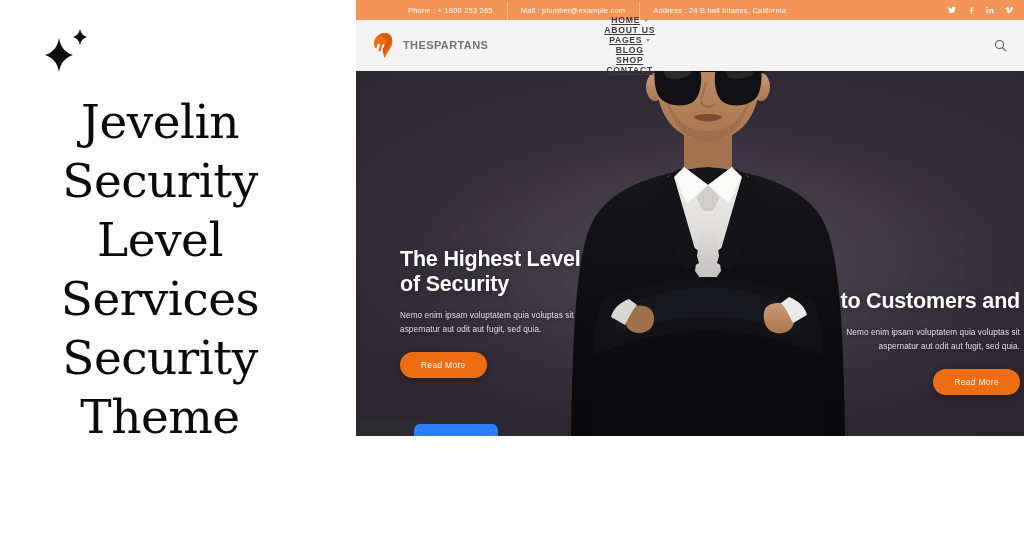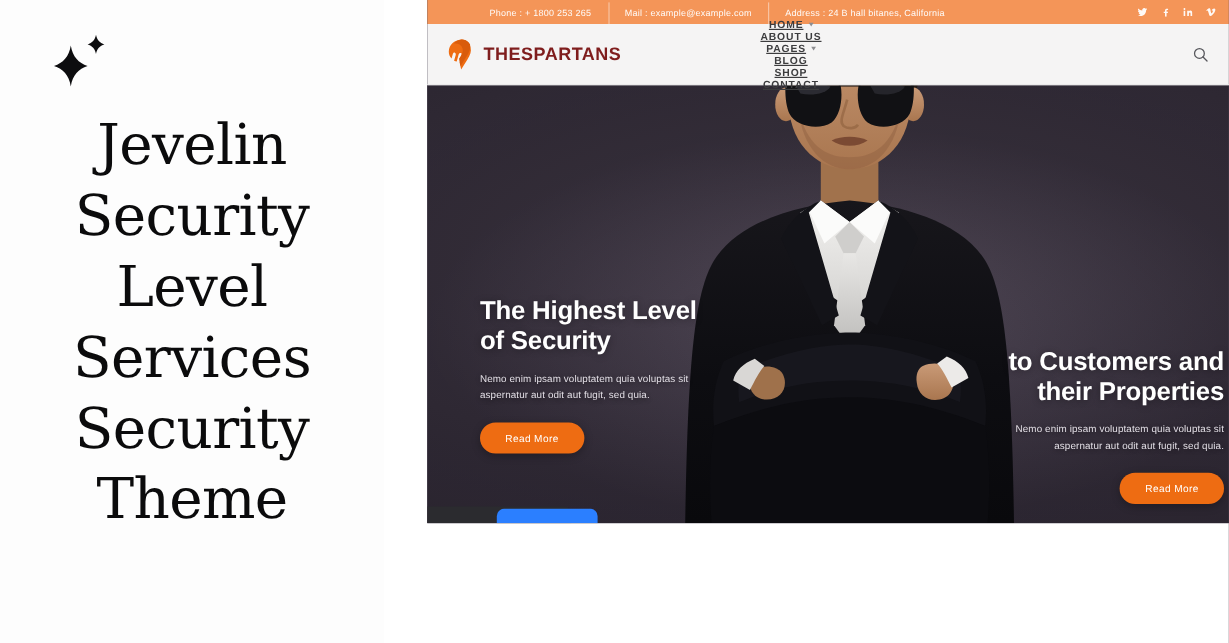--- a/index.html
+++ b/index.html
@@ -101,24 +101,24 @@
     border-bottom:1px solid #ebeaea;
   }
   .logo {
     display:flex;
     align-items:center;
     margin-left:16px;
     gap:7px;
   }
   .logo-mark { width:24px; height:27px; display:block; }
   .logo-text {
-    font-size:15px;
+    font-size:11px;
     font-weight:700;
     letter-spacing:.4px;
-    color:#7f1d1d;
+    color:#737373;
   }
   .nav {
     display:flex;
     align-items:center;
     gap:0;
     margin-left:102px;
     flex-direction:column;
   }
   .nav-item {
     font-size:8.6px;
@@ -263,21 +263,21 @@
     <span>Theme</span>
   </h1>
 
 </section>
 
 <section class="site">
 
   <div class="topbar">
     <div class="topbar-info">
       <span class="tb-item">Phone :  + 1800 253 265</span>
-      <span class="tb-item">Mail : example@example.com</span>
+      <span class="tb-item">Mail : plumber@example.com</span>
       <span class="tb-item">Address : 24 B hall bitanes, California</span>
     </div>
     <div class="topbar-social">
       <a href="#">
         <svg width="8" height="8" viewBox="0 0 16 16">
             <path d="M16 3a6.6 6.6 0 0 1-1.9.5 3.3 3.3 0 0 0 1.5-1.8 6.6 6.6 0 0 1-2.1.8A3.3 3.3 0 0 0 7.8 5.5 9.3 9.3 0 0 1 1.1 2.1a3.3 3.3 0 0 0 1 4.4A3.3 3.3 0 0 1 .6 6.1a3.3 3.3 0 0 0 2.6 3.3 3.3 3.3 0 0 1-1.5.1 3.3 3.3 0 0 0 3.1 2.3A6.6 6.6 0 0 1 0 13.2 9.3 9.3 0 0 0 5 14.7c6 0 9.4-5.1 9.2-9.7A6.6 6.6 0 0 0 16 3z"></path>
           </svg>
       </a>
       <a href="#">
         <svg width="8" height="8" viewBox="0 0 16 16">
@@ -435,21 +435,20 @@
         <span>The Highest Level</span><br>
         <span>of Security</span>
       </div>
       <p class="hero-p">Nemo enim ipsam voluptatem quia voluptas sit aspernatur aut odit aut fugit, sed quia.</p>
       <button class="btn-readmore">Read More</button>
     </div>
 
     <div class="hero-right">
       <div class="hero-h">
         <span>to Customers and</span><br>
-        <span>their Properties</span>
       </div>
       <p class="hero-p">Nemo enim ipsam voluptatem quia voluptas sit aspernatur aut odit aut fugit, sed quia.</p>
       <button class="btn-readmore">Read More</button>
     </div>
 
     <div class="slider-bar"></div>
     <div class="slider-chip"></div>
   </div>
 
 </section>

